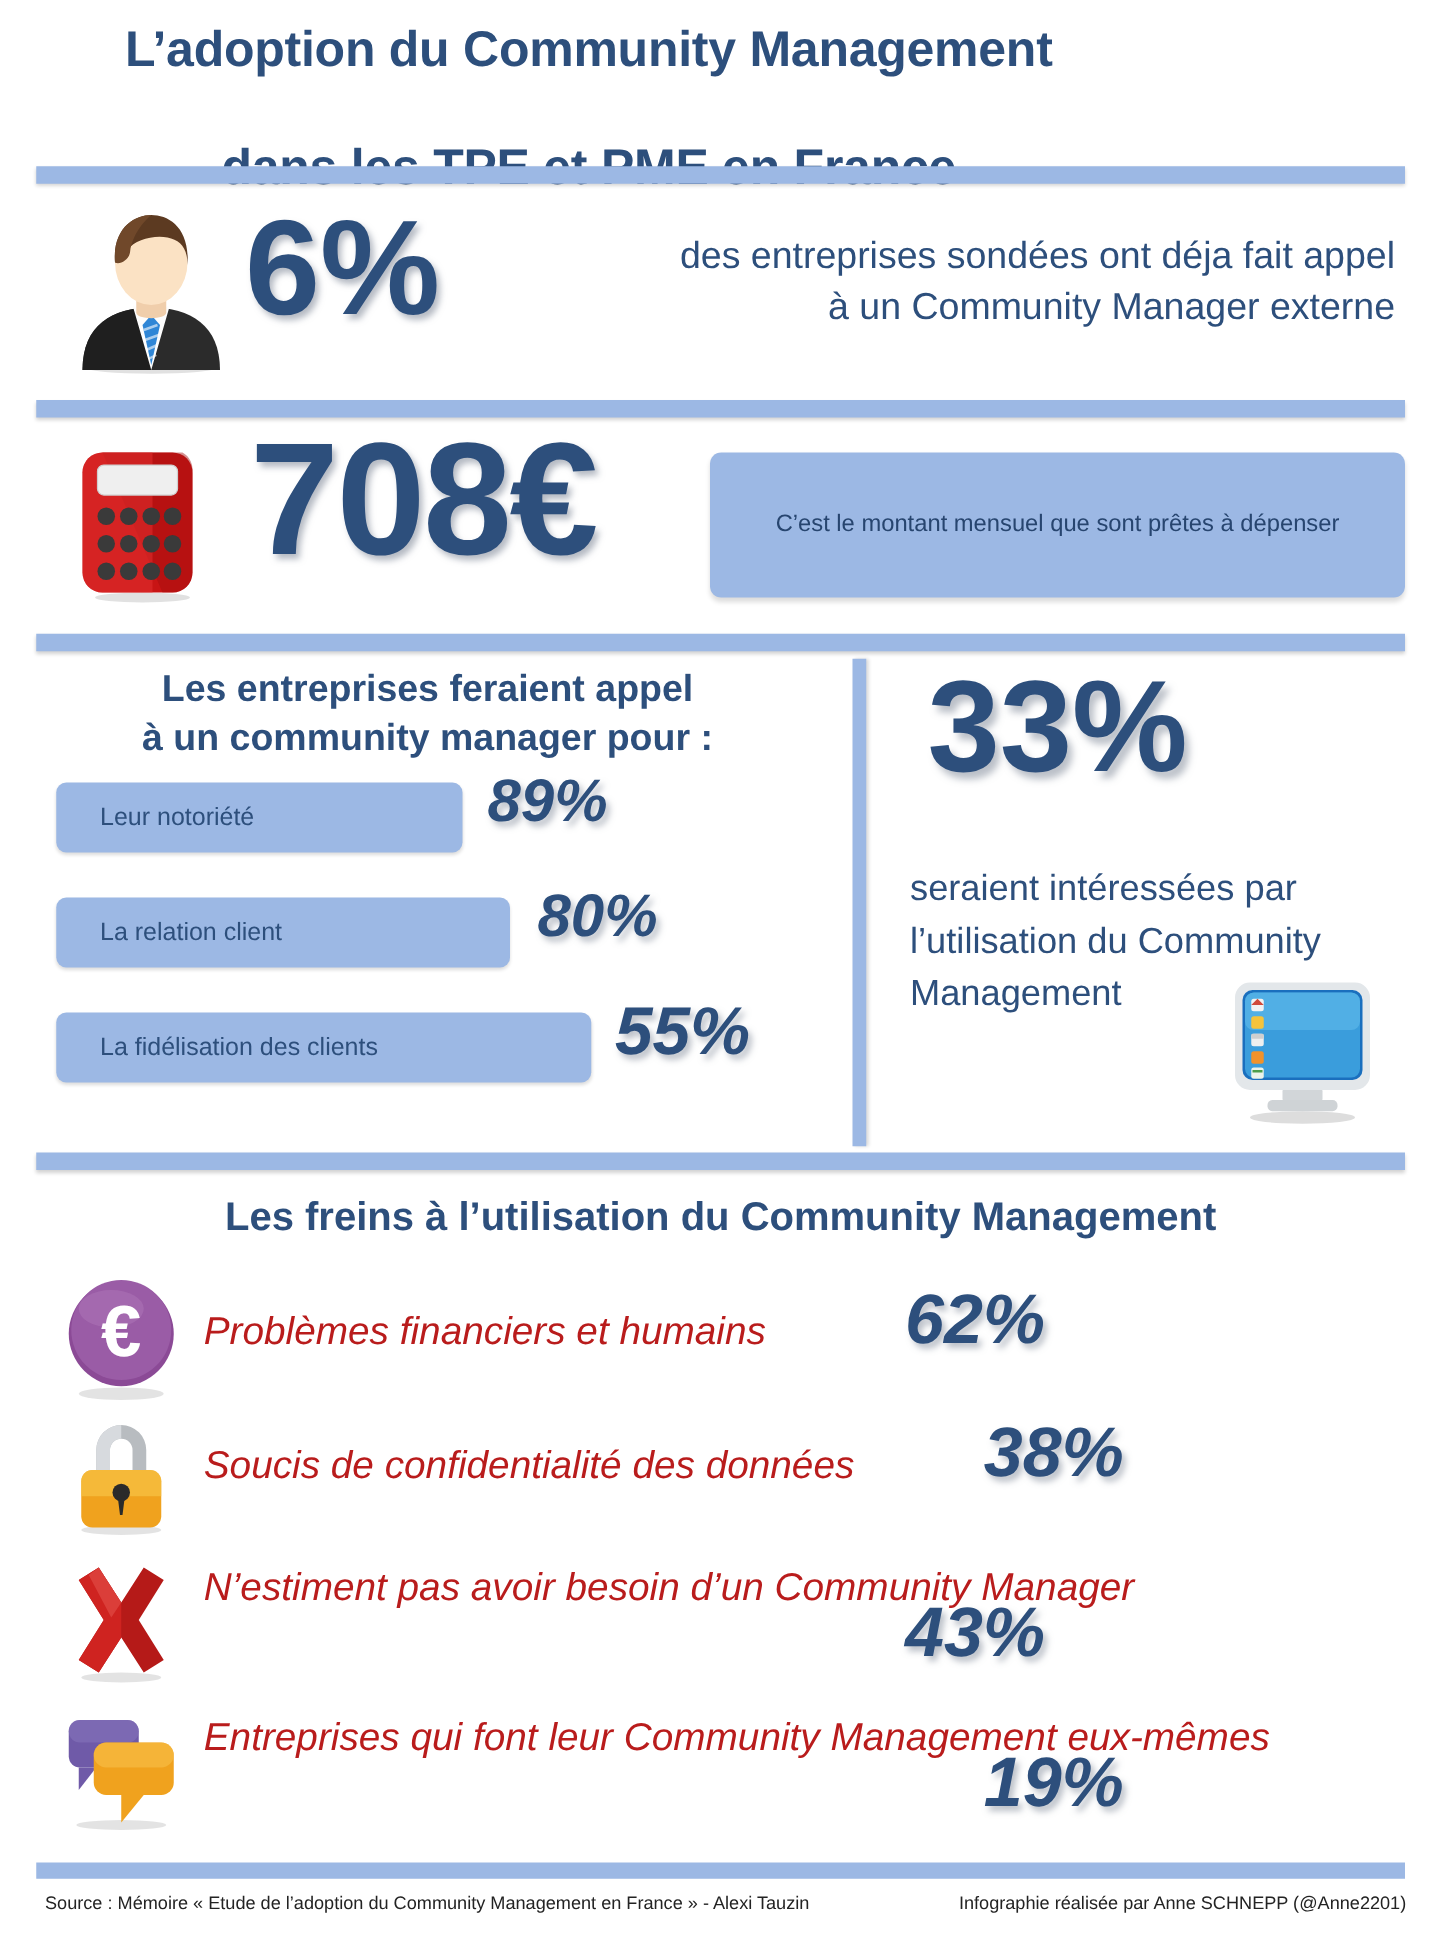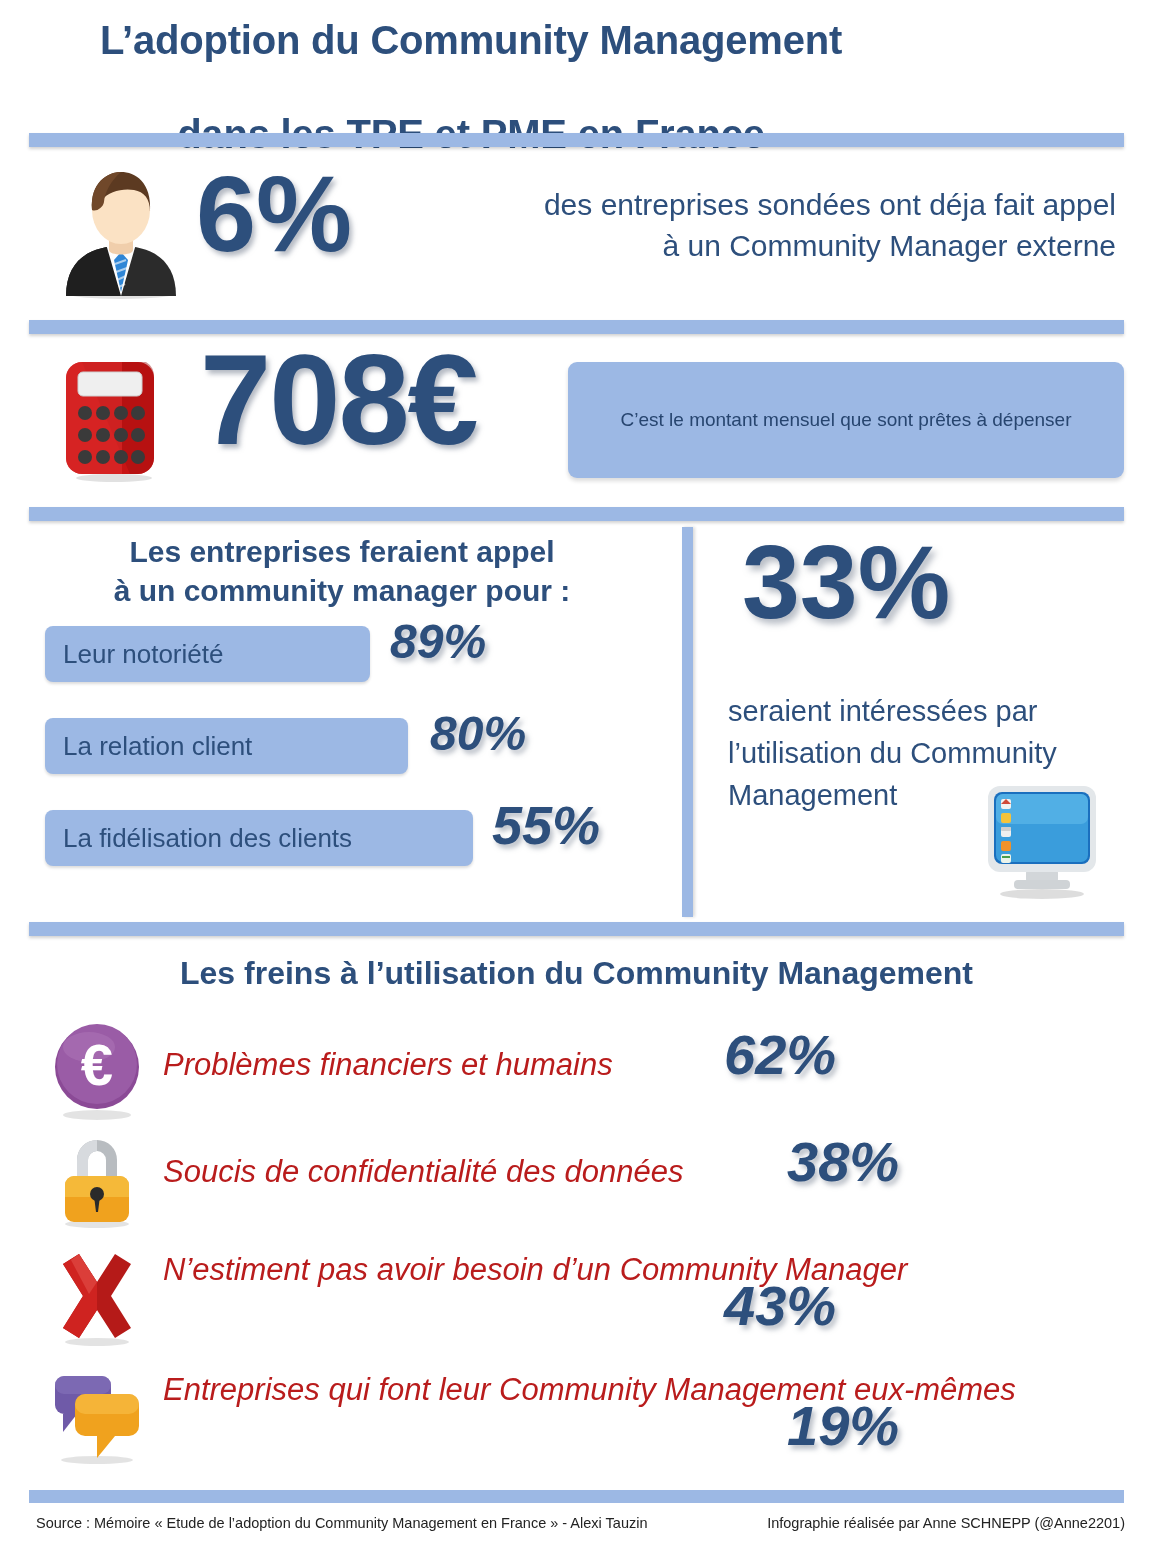--- a/index.html
+++ b/index.html
@@ -71,21 +71,21 @@
     text-align:center;color:#2d4f7c;font-size:30px;font-weight:bold;line-height:1.3;
   }
   .barrow{position:absolute;left:45px;height:56px;}
   .bar{
     position:absolute;left:0;top:0;height:56px;
     background:#9cb8e4;border-radius:8px;
     box-shadow:0 2px 3px rgba(0,0,0,.14);
     display:flex;align-items:center;
   }
   .bar-label{
-    color:#2d4f7c;font-size:26px;padding-left:18px;white-space:nowrap;
+    color:#2d4f7c;font-size:20px;padding-left:35px;white-space:nowrap;
   }
   .bar-pct{
     position:absolute;top:-8px;color:#2d4f7c;font-weight:bold;
     font-style:italic;font-size:48px;line-height:1;
     text-shadow:3px 4px 5px rgba(120,130,145,.5);
   }
   .s3-divider{left:682px;top:527px;height:390px;}
   .s3-big{
     position:absolute;left:742px;top:10px;width:380px;
     font-size:104px;font-weight:bold;color:#2d4f7c;line-height:1;

